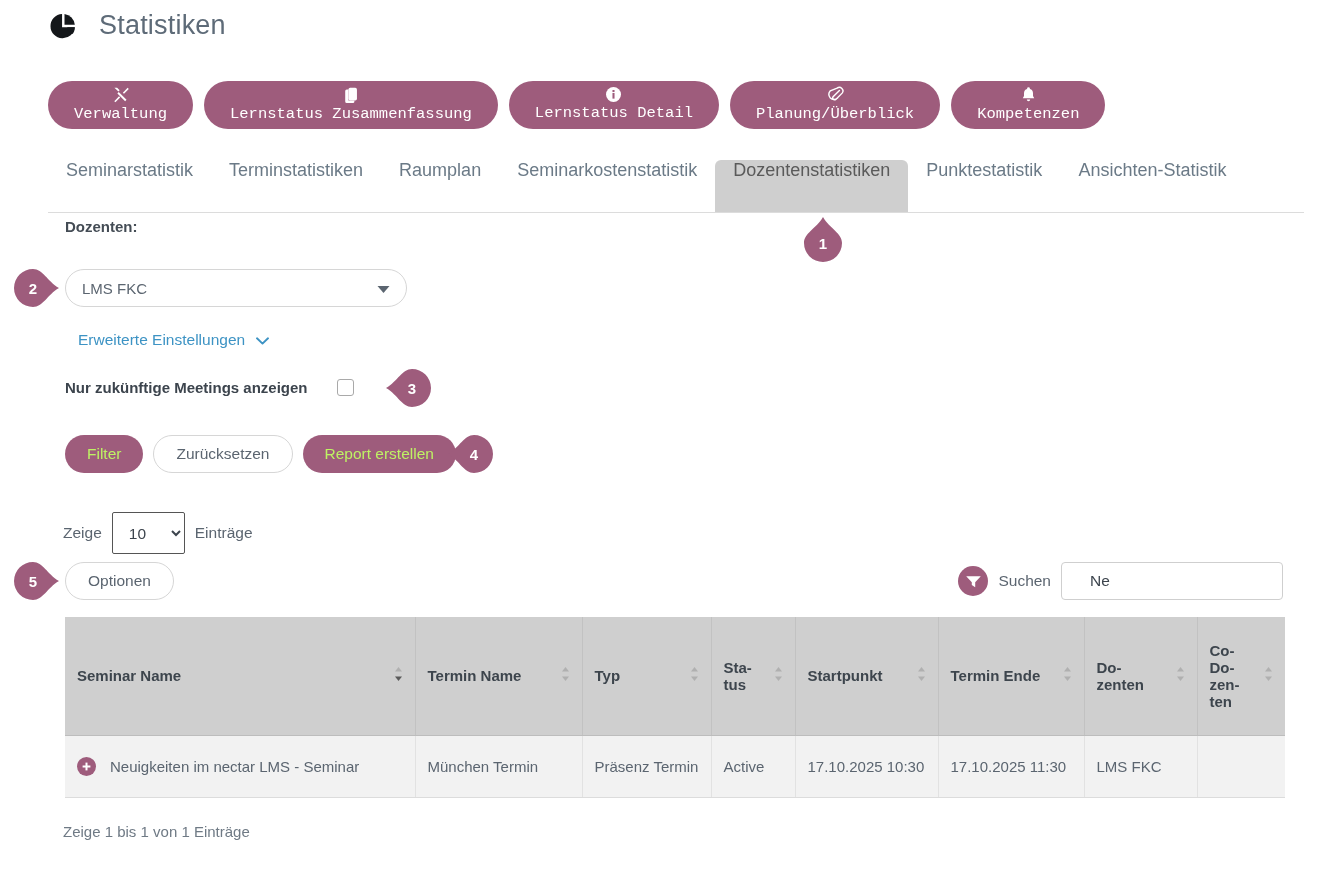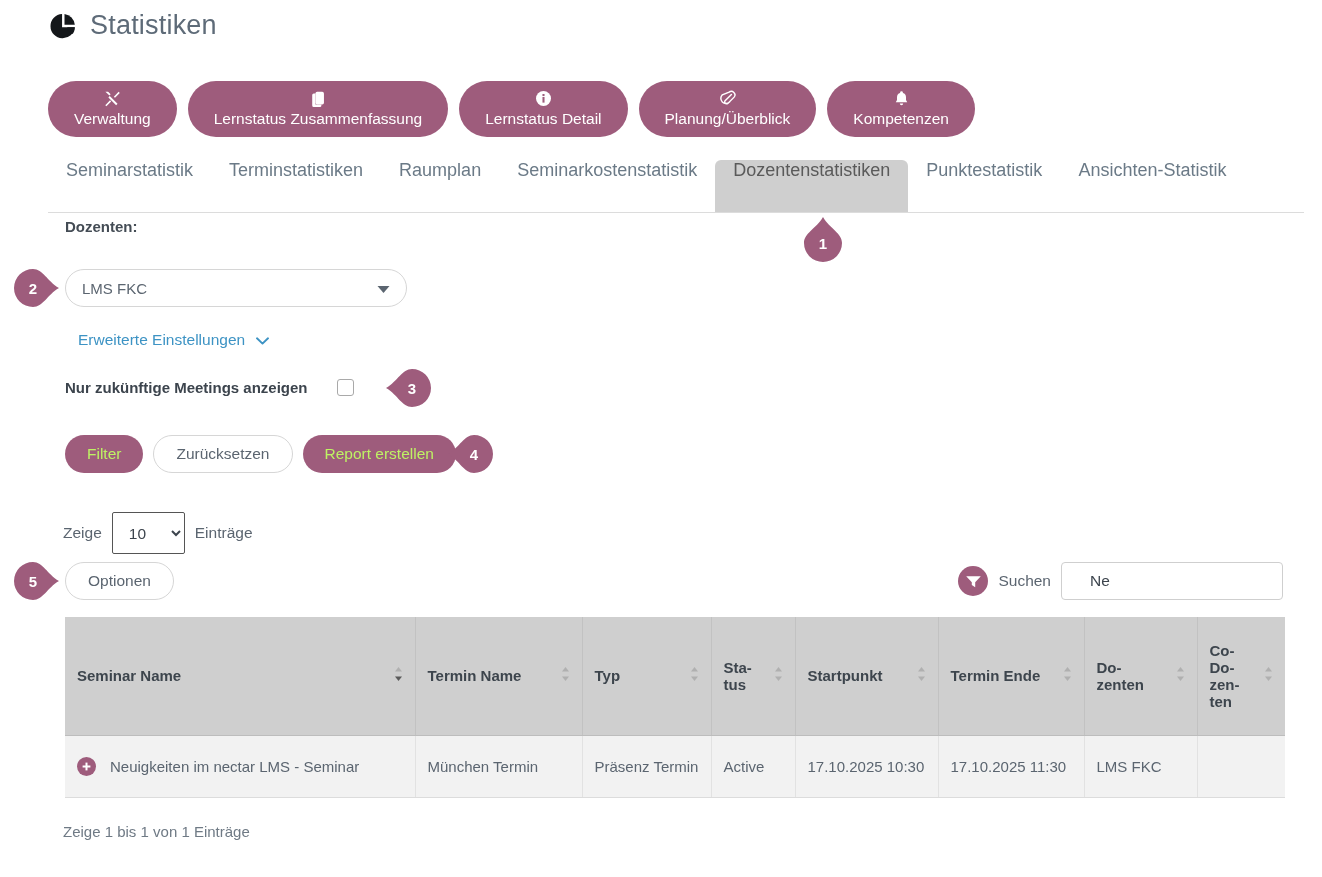--- a/index.html
+++ b/index.html
@@ -8,37 +8,37 @@
     width: 1322px; height: 877px;
     background: #ffffff;
     font-family: "Liberation Sans", sans-serif;
     -webkit-font-smoothing: antialiased;
   }
   .page { position: relative; width: 1322px; height: 877px; overflow: hidden; }
 
   
   .title-row {
     position: absolute; left: 48px; top: 10px;
-    display: flex; align-items: center; gap: 12px;
+    display: flex; align-items: center; gap: 21px;
   }
   .title-icon { width: 30px; height: 30px; display:block; }
   .title-text {
     font-size: 27px; color: #5e6b78; font-weight: 400; letter-spacing: .2px;
   }
 
   
   .pillbar {
     position: absolute; left: 48px; top: 81px;
     display: flex; gap: 11px; align-items: stretch;
   }
   .pill {
     background: #9e5c7c; color: #fff; border: none; border-radius: 30px;
-    height: 56px; padding: 7px 26px 8px 26px;
+    height: 48px; padding: 7px 26px 8px 26px;
     display: flex; flex-direction: column; align-items: center; justify-content: center;
-    font-size: 15.5px; font-family: Liberation Sans, sans-serif;
+    font-size: 15.5px; font-family: Liberation Mono, monospace;
     cursor: pointer; white-space: nowrap; line-height: 1.15;
   }
   .pill .pill-ico { height: 17px; margin-bottom: 3px; display:flex; align-items:center; justify-content:center; }
   .pill .pill-ico svg { display:block; }
   .pill .pill-label { display: block; }
 
   
   .tabsbar {
     position: absolute; left: 48px; top: 160px; width: 1256px;
     border-bottom: 1px solid #dcdcdc; height: 53px;

